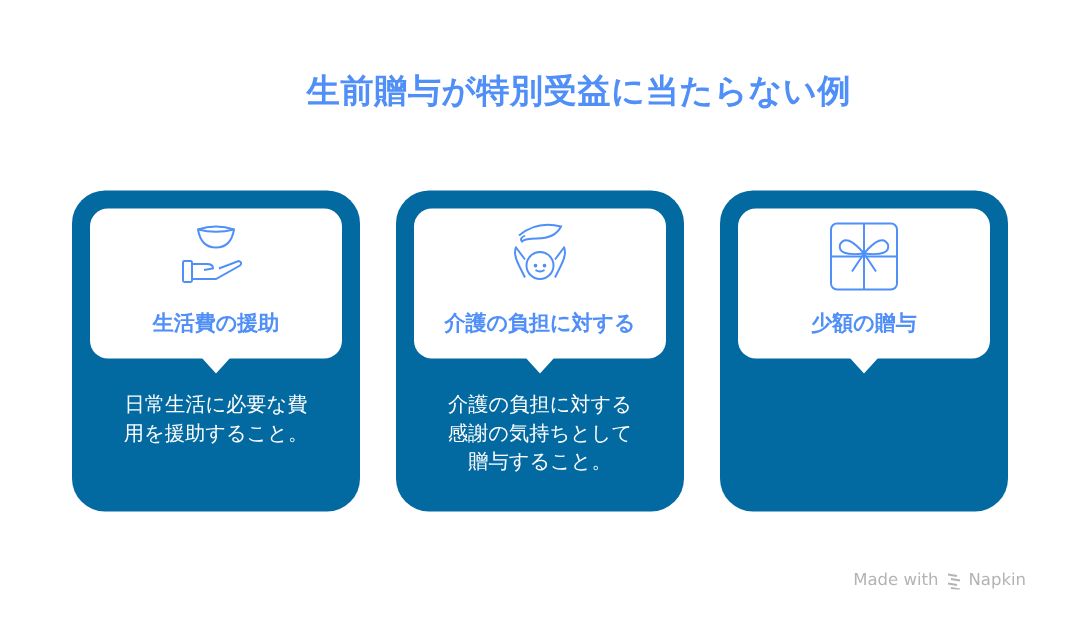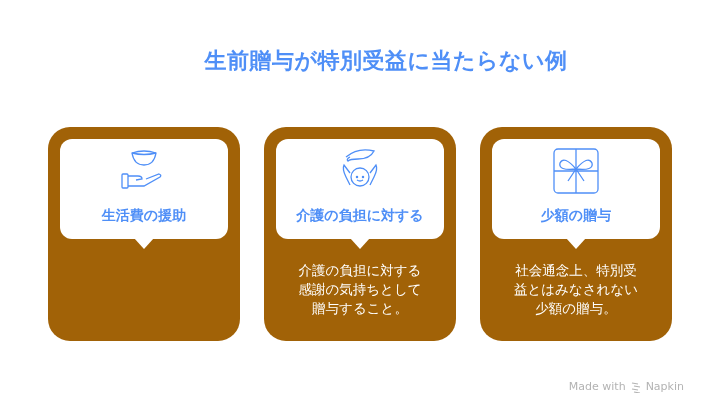--- a/index.html
+++ b/index.html
@@ -1,20 +1,20 @@
 <!DOCTYPE html>
 <html><head>
 <meta charset="utf-8">
 <style>
   html, body { margin:0; padding:0; }
   body { width:720px; height:414px; background:#ffffff; position:relative; overflow:hidden;
          font-family:"DejaVu Sans","Liberation Sans",sans-serif; }
   .title { position:absolute; left:0; top:46px; width:720px; text-align:center;
            font-size:22px; font-weight:bold; color:#4f8ff7; letter-spacing:0.5px;margin-left:26px; }
-  .card { position:absolute; top:127px; width:192px; height:214px; background:#a16207;
+  .card { position:absolute; top:127px; width:192px; height:214px; background:#0369a1;
           border-radius:22px; }
   .panel { position:absolute; left:12px; top:12px; width:168px; height:100px; background:#ffffff;
            border-radius:12px; }
   .pointer { position:absolute; left:50%; bottom:-10px; margin-left:-10px; width:0; height:0;
              border-left:10px solid transparent; border-right:10px solid transparent;
              border-top:11px solid #ffffff; }
   .icon { position:absolute; left:50%; top:8px; width:60px; height:50px; margin-left:-30px; }
   .label { position:absolute; left:0; top:68px; width:100%; text-align:center;
            font-size:14px; font-weight:bold; color:#4f8ff7; }
   .desc { position:absolute; left:10px; top:134px; width:172px; text-align:center;
@@ -32,20 +32,22 @@
   <div class="panel">
     <svg class="icon" viewBox="0 0 60 50" fill="none" stroke="#4f8ff7" stroke-width="1.3">
       <path d="M18 6 Q30 2 42 6 Q40 18 30 18 Q20 18 18 6 Z"></path>
       <path d="M18 6 Q30 9 42 6"></path>
       <rect x="8" y="27" width="6" height="14" rx="1"></rect>
       <path d="M14 29 L24 29 Q28 29 28 32 L22 33 M14 39 L30 39 L46 30 Q48 28 45 27 L32 32"></path>
     </svg>
     <div class="label">生活費の援助</div>
     <div class="pointer"></div>
   </div>
+  <div class="desc">日常生活に必要な費
+用を援助すること。</div>
 </div>
 
 <div class="card" style="left:264px;">
   <div class="panel">
     <svg class="icon" viewBox="0 0 60 50" fill="none" stroke="#4f8ff7" stroke-width="1.3">
       <path d="M16 10 Q28 0 44 4 Q40 12 28 12 Q20 12 18 14 Q16 12 20 10"></path>
       <circle cx="30" cy="30" r="9"></circle>
       <circle cx="27" cy="30" r="0.6" fill="#4f8ff7"></circle>
       <circle cx="33" cy="30" r="0.6" fill="#4f8ff7"></circle>
       <path d="M27 33 Q30 35 33 33"></path>
@@ -65,23 +67,20 @@
     <svg class="icon" viewBox="0 0 60 50" fill="none" stroke="#4f8ff7" stroke-width="1.3">
       <rect x="8" y="2" width="44" height="44" rx="4"></rect>
       <line x1="30" y1="2" x2="30" y2="46"></line>
       <line x1="8" y1="24" x2="52" y2="24"></line>
       <path d="M30 22 Q18 8 14 16 Q12 24 30 22 Q48 24 46 16 Q42 8 30 22"></path>
       <path d="M30 22 L22 34 M30 22 L38 34"></path>
     </svg>
     <div class="label">少額の贈与</div>
     <div class="pointer"></div>
   </div>
-  <div class="desc">社会通念上、特別受
-益とはみなされない
-少額の贈与。</div>
 </div>
 
 <div class="footer">
   <span>Made with</span>
   <svg viewBox="0 0 12 12" fill="none" stroke="#b3b3b3" stroke-width="1.2">
     <path d="M2 2 L8 3 M4 5 L10 6 M2 8 L8 9 M4 11 L10 12"></path>
   </svg>
   <span>Napkin</span>
 </div>
 

